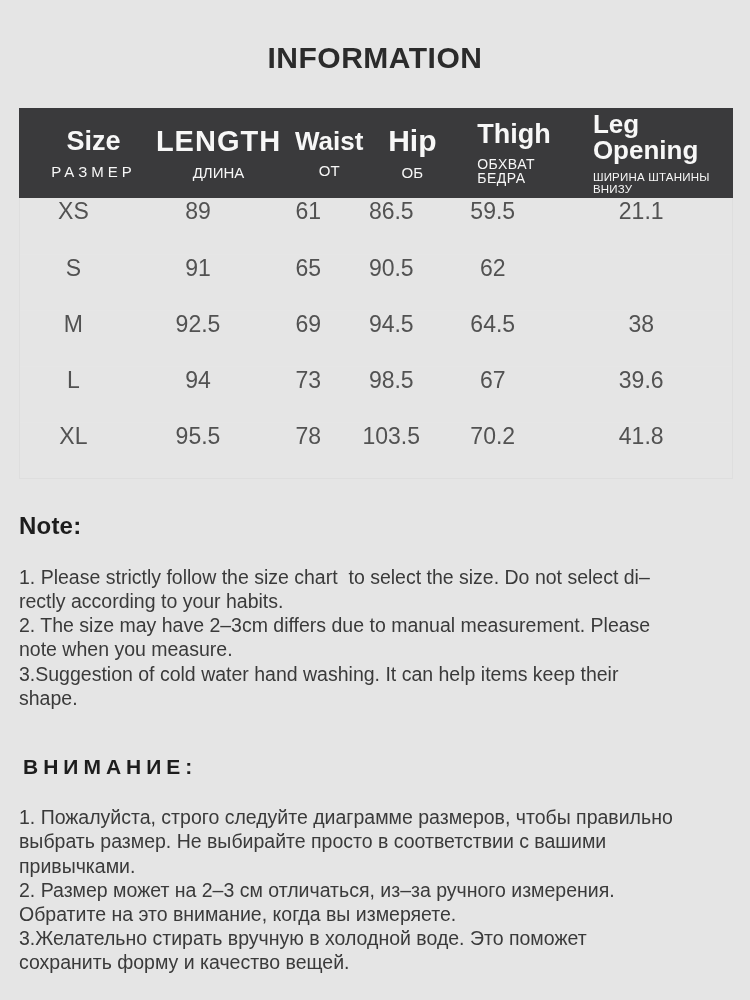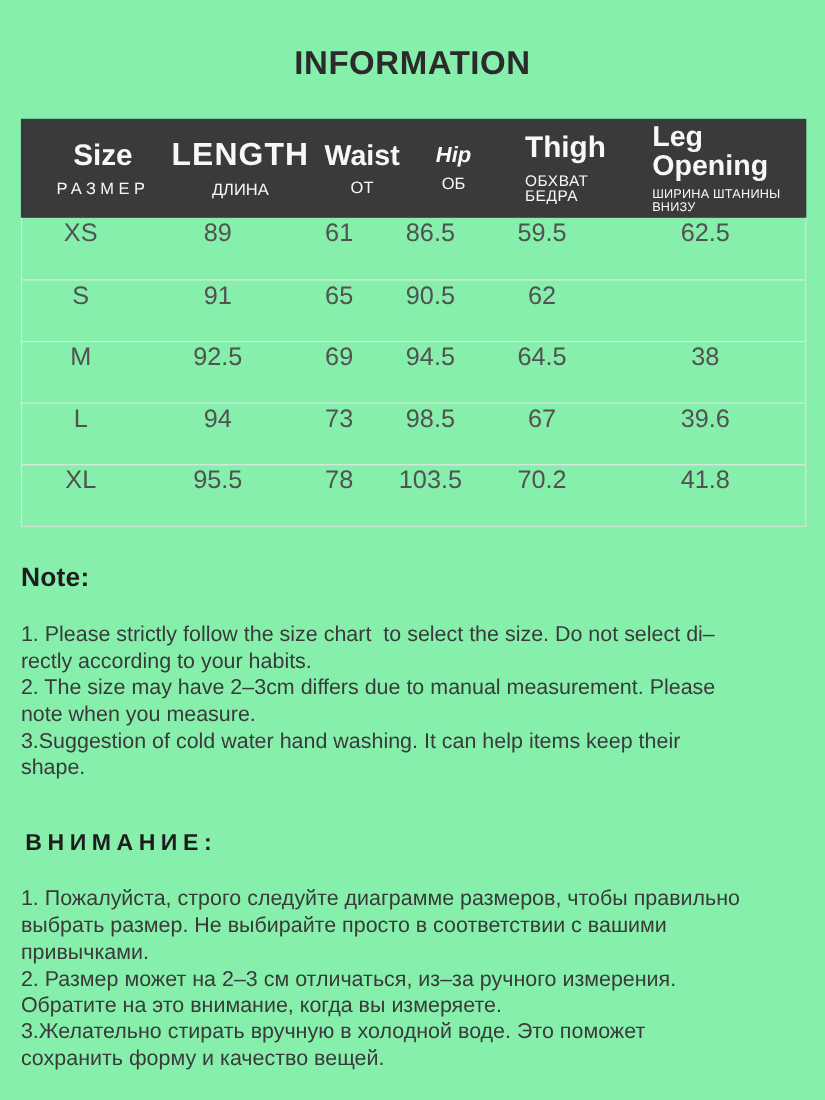--- a/index.html
+++ b/index.html
@@ -2,21 +2,21 @@
 <html><head>
 <meta charset="utf-8">
 <style>
   * { box-sizing: border-box; }
   html, body {
     margin: 0; padding: 0;
     width: 750px; height: 1000px;
     background: #ffffff;
     font-family: "Liberation Sans", sans-serif;
   }
-  #page { position: relative; width: 750px; height: 1000px; overflow: hidden; background: #86efac; }
+  #page { position: relative; width: 750px; height: 1000px; overflow: hidden; background: #e5e5e5; }
 
   .page-title {
     position: absolute; top: 41px; left: 0; width: 100%;
     margin: 0; text-align: center;
     font-size: 30px; font-weight: 700; letter-spacing: 0.5px;
     color: #2b2b2b;
   }
 
   
   .size-table { position: absolute; left: 19px; top: 108px; width: 714px; }
@@ -28,21 +28,21 @@
     display: flex; flex-direction: column;
     align-items: center; justify-content: center;
     row-gap: 9px;
     padding-left: 42px;
   }
   .th .en { font-weight: 600; line-height: 1; }
   .th .ru { font-weight: 400; line-height: 1; font-size: 15px; }
   .th.c0 .en { font-size: 27px; }
   .th.c1 .en { font-size: 29px; letter-spacing: 1px; }
   .th.c2 .en { font-size: 26px; }
-  .th.c3 .en { font-size: 20px; font-style: italic; }
+  .th.c3 .en { font-size: 30px; }
   .th.c4 .en { font-size: 27px; }
   .th.c5 .en { font-size: 26px; }
   .th.c0 .ru { letter-spacing: 4px; }
   .th.c4 .ru { font-size: 14px; letter-spacing: 0.5px; }
   .th.c5 .ru { font-size: 11.5px; letter-spacing: 0.2px; }
 
   .tbody { border: 1px solid #dedede; border-top: none; }
   .tr { display: flex; height: 56px; align-items: flex-start; }
   .tr + .tr { border-top: 1px solid #e6e6e6; }
   .td { text-align: center; font-size: 23px; font-weight: 400; color: #525252; }
@@ -102,21 +102,21 @@
           <div class="ru">ШИРИНА ШТАНИНЫ ВНИЗУ</div>
         </div>
       </div>
     <div class="tbody">
         <div class="tr">
           <div class="td c0">XS</div>
           <div class="td c1">89</div>
           <div class="td c2">61</div>
           <div class="td c3">86.5</div>
           <div class="td c4">59.5</div>
-          <div class="td c5">62.5</div>
+          <div class="td c5">21.1</div>
         </div>
         <div class="tr">
           <div class="td c0">S</div>
           <div class="td c1">91</div>
           <div class="td c2">65</div>
           <div class="td c3">90.5</div>
           <div class="td c4">62</div>
         </div>
         <div class="tr">
           <div class="td c0">M</div>

